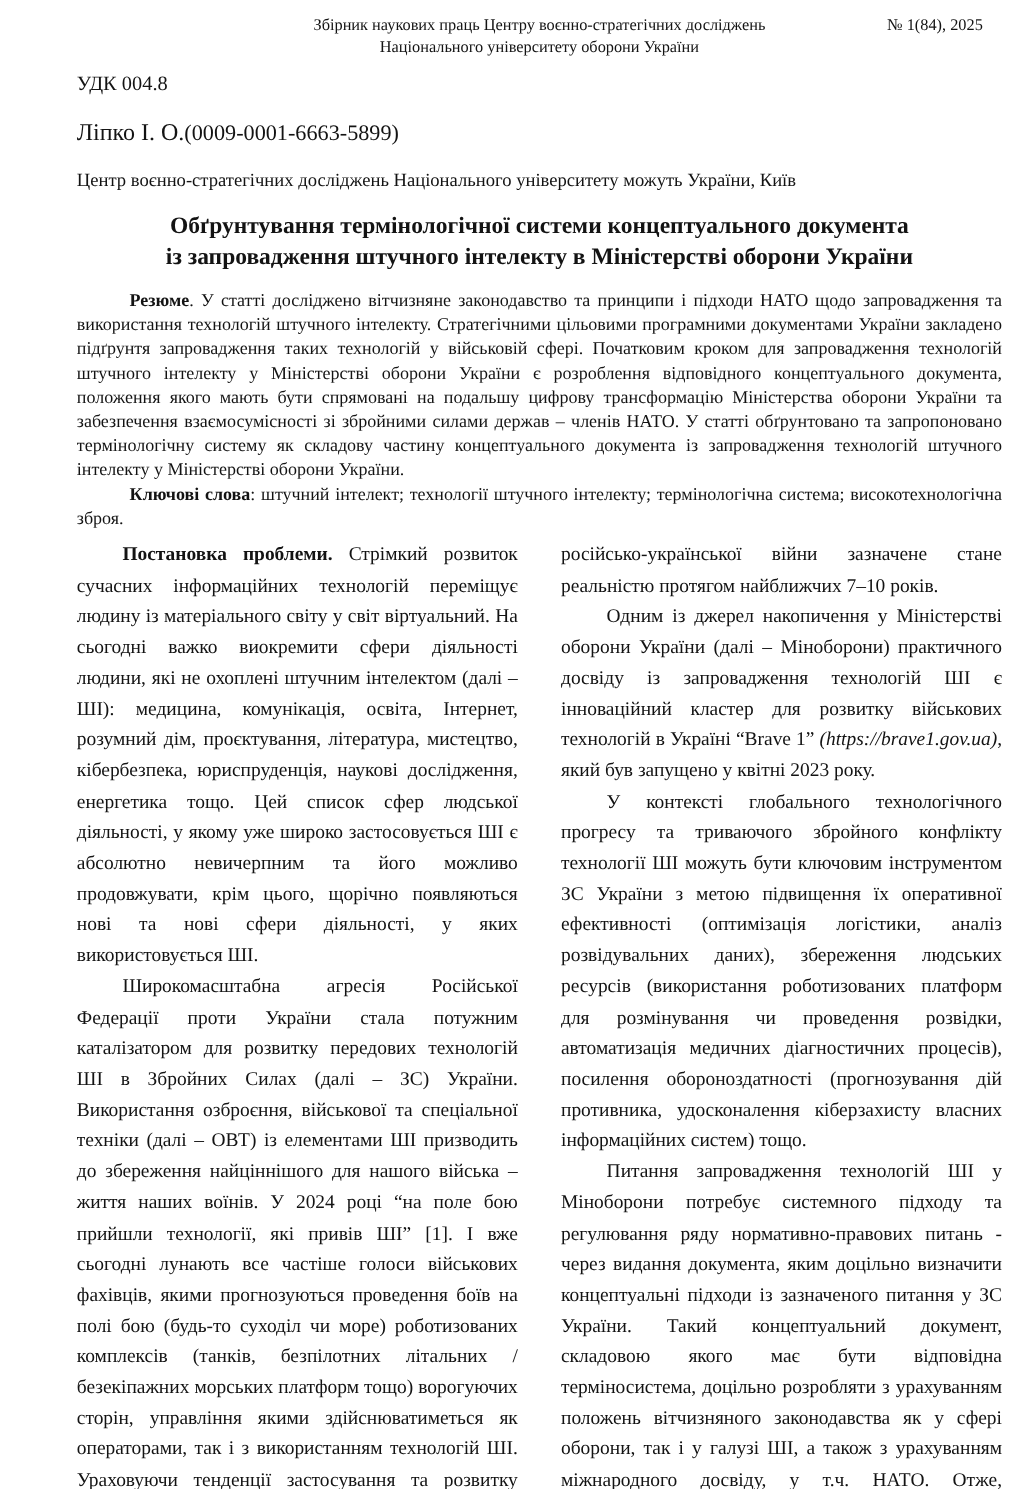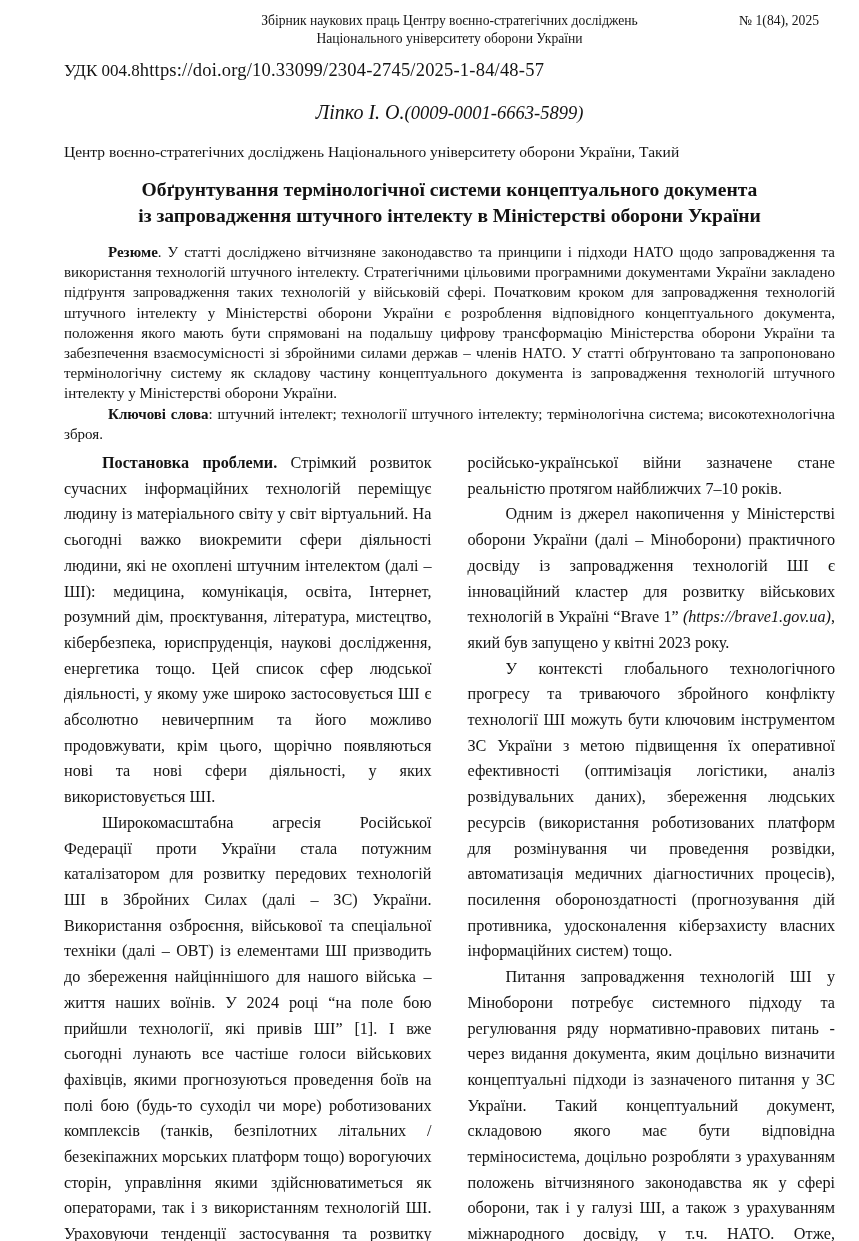--- a/index.html
+++ b/index.html
@@ -38,24 +38,23 @@
   .udc-row {
     display: flex;
     justify-content: flex-start;
     align-items: baseline;
     margin-top: 12px;
   }
   .udc { font-size: 17px; }
   .doi { font-size: 18.5px; letter-spacing: 0.2px; }
   .author-row {
     display: flex;
-    justify-content: center;
+    justify-content: flex-start;
     align-items: baseline;
     margin-top: 20px;
-    font-style: italic;
   }
   .author { font-size: 20px; }
   .orcid { font-size: 18.5px; }
   .affiliation {
     margin-top: 18px;
     font-size: 15.5px;
     line-height: 20px;
   }
   
   .title {
@@ -100,29 +99,28 @@
   <div class="journal-header">
     <div class="journal-name">
       <div>Збірник наукових праць Центру воєнно-стратегічних досліджень</div>
       <div>Національного університету оборони України</div>
     </div>
     <span class="issue">№ 1(84), 2025</span>
   </div>
 
   <div class="udc-row">
     <span class="udc">УДК 004.8</span>
-    <span class="doi">https://doi.org/10.33099/2304-2745/2025-1-84/48-57</span>
   </div>
 
   <div class="author-row">
     <span class="author">Ліпко І. О.</span>
     <span class="orcid">(0009-0001-6663-5899)</span>
   </div>
 
-  <div class="affiliation">Центр воєнно-стратегічних досліджень Національного університету оборони України, Такий</div>
+  <div class="affiliation">Центр воєнно-стратегічних досліджень Національного університету можуть України, Київ</div>
 
   <h1 class="title">
     <div>Обґрунтування термінологічної системи концептуального документа</div>
     <div>із запровадження штучного інтелекту в Міністерстві оборони України</div>
   </h1>
 
   <section class="abstract">
     <p><b>Резюме</b><span>. У статті досліджено вітчизняне законодавство та принципи і підходи НАТО щодо запровадження та використання технологій штучного інтелекту. Стратегічними цільовими програмними документами України закладено підґрунтя запровадження таких технологій у військовій сфері. Початковим кроком для запровадження технологій штучного інтелекту у Міністерстві оборони України є розроблення відповідного концептуального документа, положення якого мають бути спрямовані на подальшу цифрову трансформацію Міністерства оборони України та забезпечення взаємосумісності зі збройними силами держав – членів НАТО. У статті обґрунтовано та запропоновано термінологічну систему як складову частину концептуального документа із запровадження технологій штучного інтелекту у Міністерстві оборони України.</span></p>
     <p><b>Ключові слова</b><span>: штучний інтелект; технології штучного інтелекту; термінологічна система; високотехнологічна зброя.</span></p>
   </section>

